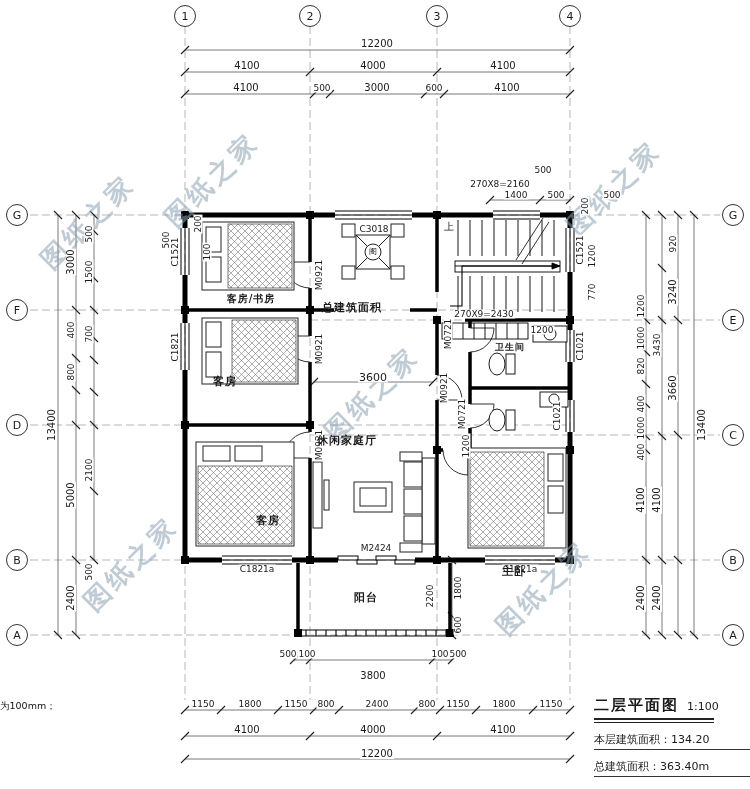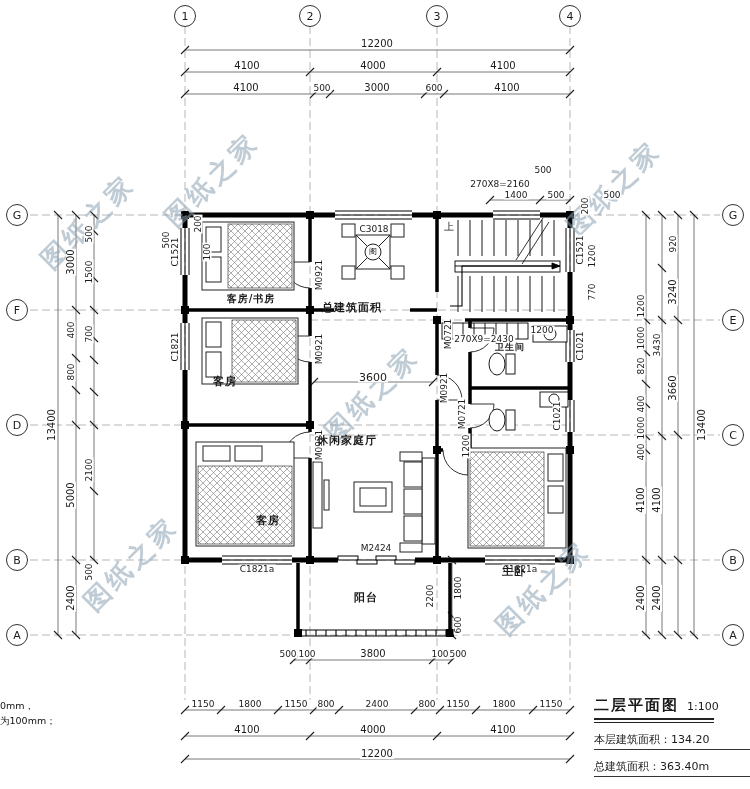--- a/index.html
+++ b/index.html
@@ -286,21 +286,21 @@
       <span class="lbl" style="left: 641px; top: 500px; transform: translate(-50%, -50%) rotate(-90deg);">4100</span>
       <span class="lbl" style="left: 657px; top: 500px; transform: translate(-50%, -50%) rotate(-90deg);">4100</span>
       <span class="lbl" style="left: 641px; top: 598px; transform: translate(-50%, -50%) rotate(-90deg);">2400</span>
       <span class="lbl" style="left: 657px; top: 598px; transform: translate(-50%, -50%) rotate(-90deg);">2400</span>
       <span class="lbl" style="left: 702px; top: 425px; transform: translate(-50%, -50%) rotate(-90deg);">13400</span>
       <span class="lbl" style="left: 458px; top: 588px; font-size: 9px; transform: translate(-50%, -50%) rotate(-90deg);">1800</span>
       <span class="lbl" style="left: 458px; top: 625px; font-size: 9px; transform: translate(-50%, -50%) rotate(-90deg);">600</span>
       <span class="lbl" style="left: 430px; top: 596px; font-size: 9px; transform: translate(-50%, -50%) rotate(-90deg);">2200</span>
       <span class="lbl" style="left: 288px; top: 654px; font-size: 9px; transform: translate(-50%, -50%);">500</span>
       <span class="lbl" style="left: 307px; top: 654px; font-size: 9px; transform: translate(-50%, -50%);">100</span>
-      <span class="lbl" style="left: 373px; top: 654px; transform: translate(-50%, -50%);">3800</span>
+      <span class="lbl" style="left: 373px; top: 676px; transform: translate(-50%, -50%);">3800</span>
       <span class="lbl" style="left: 440px; top: 654px; font-size: 9px; transform: translate(-50%, -50%);">100</span>
       <span class="lbl" style="left: 458px; top: 654px; font-size: 9px; transform: translate(-50%, -50%);">500</span>
       <span class="lbl" style="left: 203px; top: 704px; font-size: 9px; transform: translate(-50%, -50%);">1150</span>
       <span class="lbl" style="left: 250px; top: 704px; font-size: 9px; transform: translate(-50%, -50%);">1800</span>
       <span class="lbl" style="left: 296px; top: 704px; font-size: 9px; transform: translate(-50%, -50%);">1150</span>
       <span class="lbl" style="left: 326px; top: 704px; font-size: 9px; transform: translate(-50%, -50%);">800</span>
       <span class="lbl" style="left: 377px; top: 704px; font-size: 9px; transform: translate(-50%, -50%);">2400</span>
       <span class="lbl" style="left: 427px; top: 704px; font-size: 9px; transform: translate(-50%, -50%);">800</span>
       <span class="lbl" style="left: 458px; top: 704px; font-size: 9px; transform: translate(-50%, -50%);">1150</span>
       <span class="lbl" style="left: 504px; top: 704px; font-size: 9px; transform: translate(-50%, -50%);">1800</span>
@@ -317,38 +317,37 @@
       <span class="lbl" style="left: 557px; top: 416px; font-size: 9px; transform: translate(-50%, -50%) rotate(-90deg);">C1021</span>
       <span class="lbl" style="left: 257px; top: 569px; font-size: 9px; transform: translate(-50%, -50%);">C1821a</span>
       <span class="lbl" style="left: 520px; top: 569px; font-size: 9px; transform: translate(-50%, -50%);">C1821a</span>
       <span class="lbl" style="left: 376px; top: 548px; font-size: 9px; transform: translate(-50%, -50%);">M2424</span>
       <span class="lbl" style="left: 319px; top: 275px; font-size: 9px; transform: translate(-50%, -50%) rotate(-90deg);">M0921</span>
       <span class="lbl" style="left: 319px; top: 349px; font-size: 9px; transform: translate(-50%, -50%) rotate(-90deg);">M0921</span>
       <span class="lbl" style="left: 319px; top: 445px; font-size: 9px; transform: translate(-50%, -50%) rotate(-90deg);">M0921</span>
       <span class="lbl" style="left: 444px; top: 388px; font-size: 9px; transform: translate(-50%, -50%) rotate(-90deg);">M0921</span>
       <span class="lbl" style="left: 448px; top: 334px; font-size: 9px; transform: translate(-50%, -50%) rotate(-90deg);">M0721</span>
       <span class="lbl" style="left: 462px; top: 414px; font-size: 9px; transform: translate(-50%, -50%) rotate(-90deg);">M0721</span>
-      <span class="lbl" style="left: 484px; top: 314px; font-size: 9px; transform: translate(-50%, -50%); margin-top: 25px;">270X9=2430</span>
+      <span class="lbl" style="left: 484px; top: 314px; font-size: 9px; transform: translate(-50%, -50%);">270X9=2430</span>
       <span class="lbl" style="left: 542px; top: 330px; font-size: 9px; transform: translate(-50%, -50%);">1200</span>
       <span class="lbl" style="left: 466px; top: 446px; font-size: 9px; transform: translate(-50%, -50%) rotate(-90deg);">1200</span>
       <span class="lbl" style="left: 373px; top: 377px; font-size: 11px; transform: translate(-50%, -50%);">3600</span>
       <span class="lbl" style="left: 449px; top: 227px; font-size: 10px; transform: translate(-50%, -50%);">上</span>
       <span class="lbl" style="left: 373px; top: 252px; font-size: 8px; transform: translate(-50%, -50%);">阁</span>
       <span class="lbl room" style="left: 251px; top: 299px; font-size: 10px; transform: translate(-50%, -50%);">客房/书房</span>
       <span class="lbl room" style="left: 225px; top: 381px; transform: translate(-50%, -50%);">客房</span>
       <span class="lbl room" style="left: 268px; top: 520px; transform: translate(-50%, -50%);">客房</span>
       <span class="lbl room" style="left: 352px; top: 307px; transform: translate(-50%, -50%);">总建筑面积</span>
       <span class="lbl room" style="left: 347px; top: 440px; transform: translate(-50%, -50%);">休闲家庭厅</span>
       <span class="lbl room" style="left: 510px; top: 347px; font-size: 9px; transform: translate(-50%, -50%);">卫生间</span>
       <span class="lbl room" style="left: 514px; top: 541px; transform: translate(-50%, -50%); margin-top: 30px;">主卧</span>
       <span class="lbl room" style="left: 366px; top: 597px; transform: translate(-50%, -50%);">阳台</span>
     </div>
 
   <div class="notes" id="notes">
-      <div>0mm，</div>
       <div>为100mm；</div>
     </div>
 
   <div class="titleblock">
     <div class="tb-line1">
       <span class="tb-title">二层平面图</span>
       <span class="tb-scale">1:100</span>
     </div>
     <div class="tb-rule"></div>
     <div class="tb-rule2"></div>

